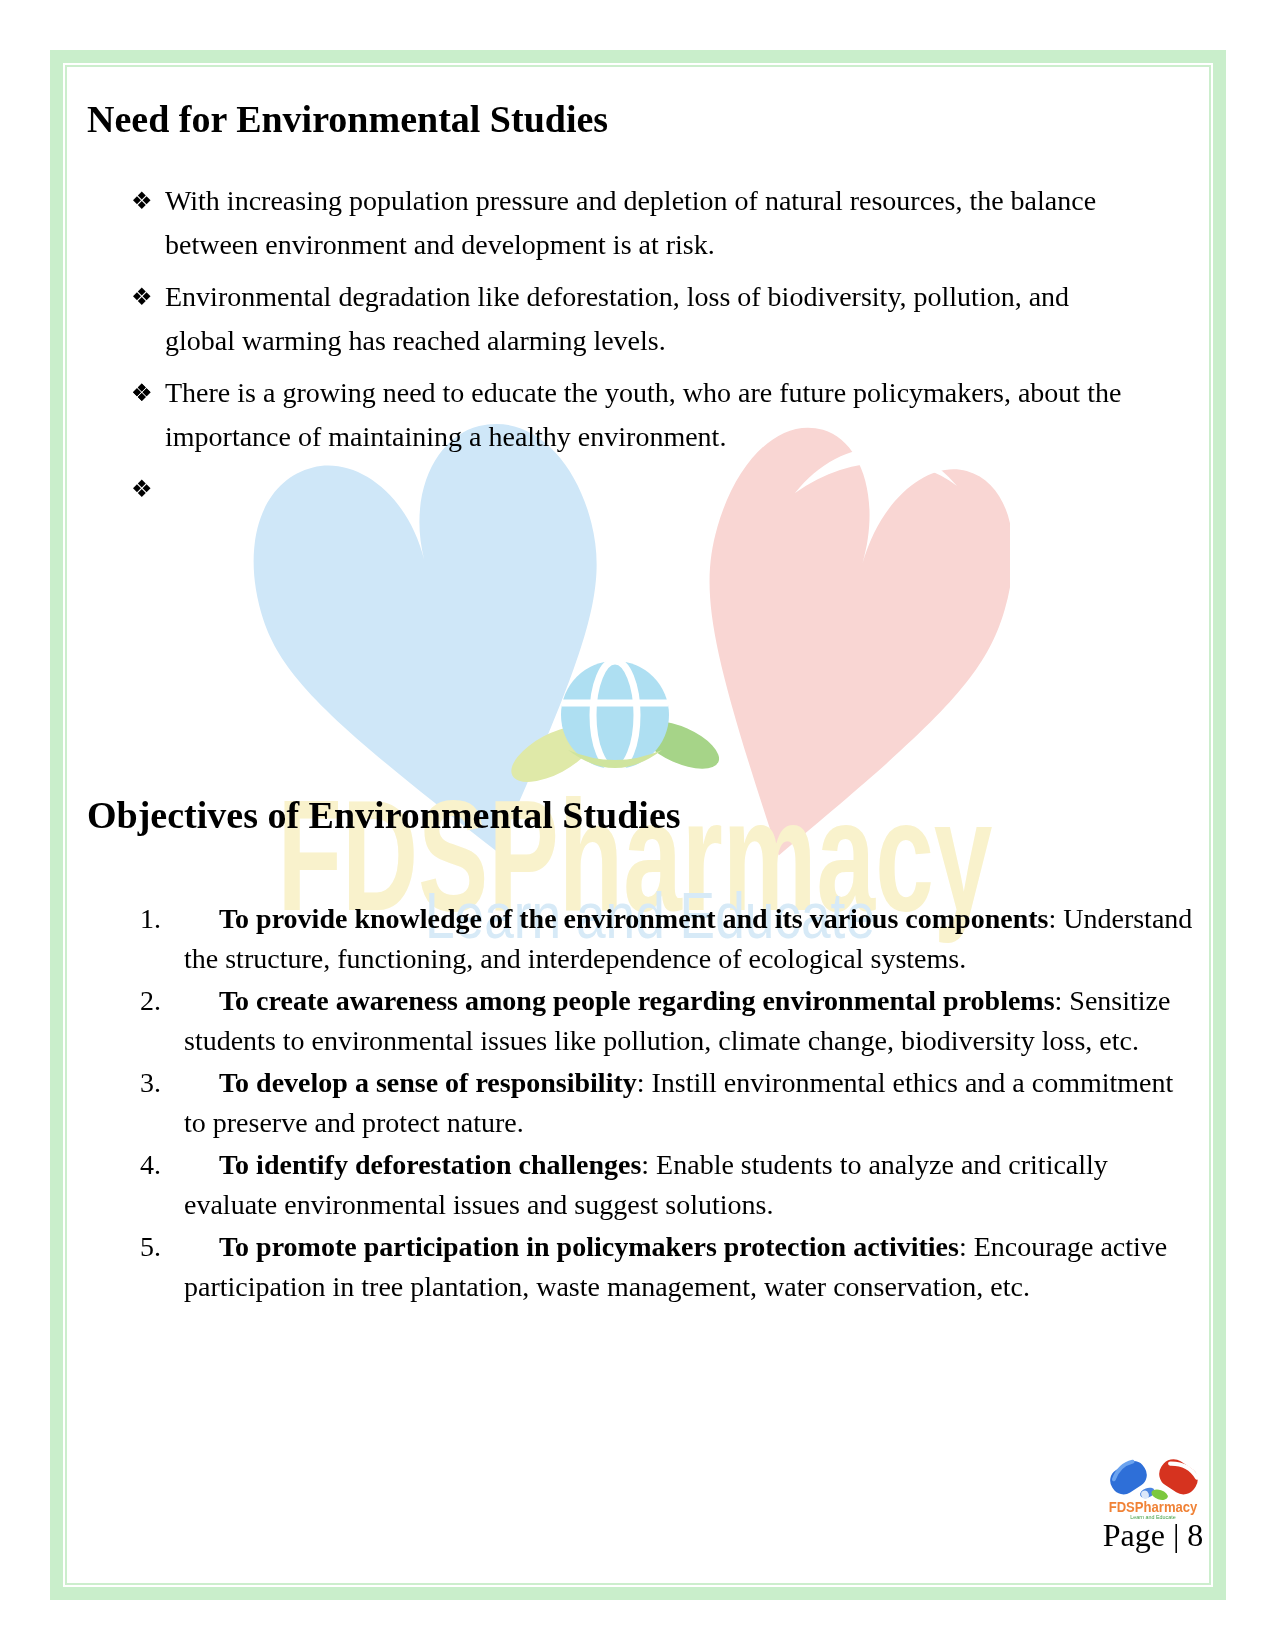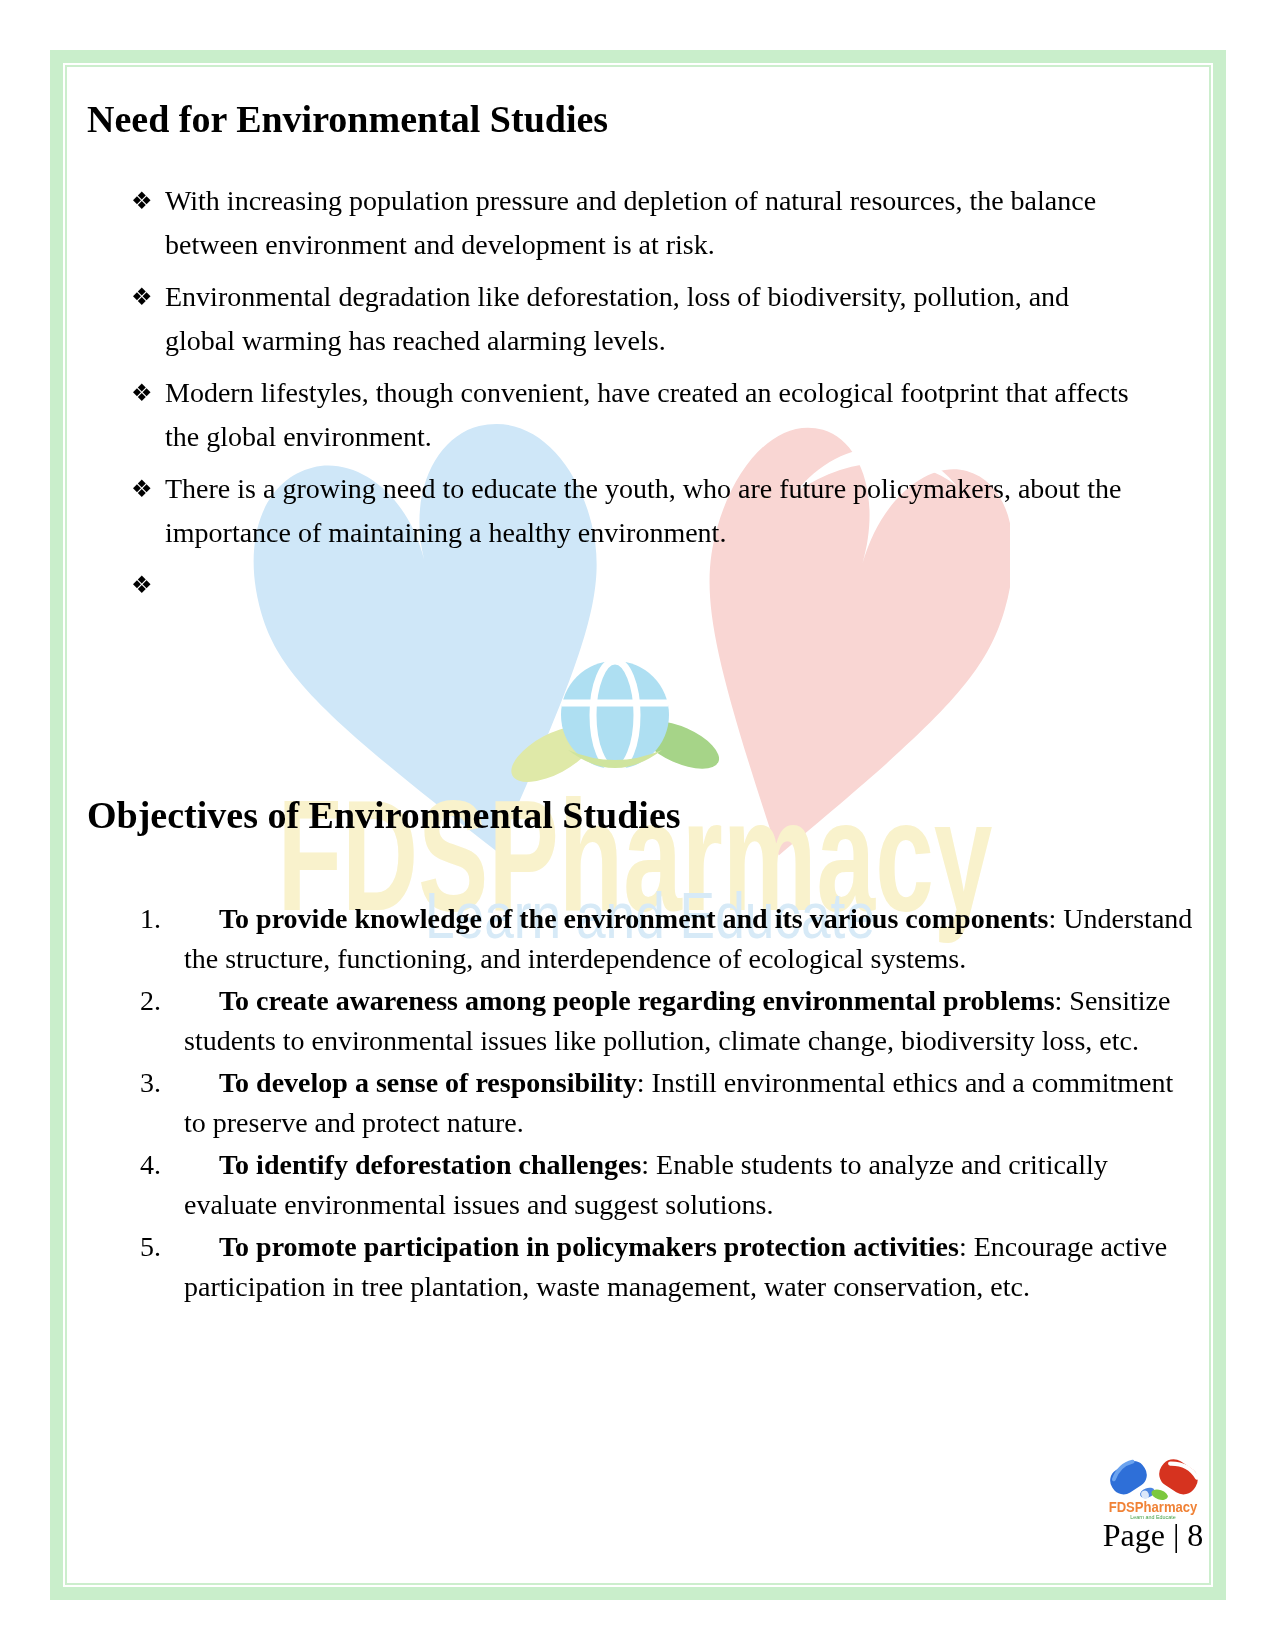--- a/index.html
+++ b/index.html
@@ -72,21 +72,20 @@
     <li>
       <span class="marker">❖</span>
       <span>With increasing population pressure and depletion of natural resources, the balance between environment and development is at risk.</span>
     </li>
     <li>
       <span class="marker">❖</span>
       <span>Environmental degradation like deforestation, loss of biodiversity, pollution, and global warming has reached alarming levels.</span>
     </li>
     <li>
       <span class="marker">❖</span>
-      <span>Modern lifestyles, though convenient, have created an ecological footprint that affects the global environment.</span>
     </li>
     <li>
       <span class="marker">❖</span>
       <span>There is a growing need to educate the youth, who are future policymakers, about the importance of maintaining a healthy environment.</span>
     </li>
     <li>
       <span class="marker">❖</span>
     </li>
   </ul>
 

